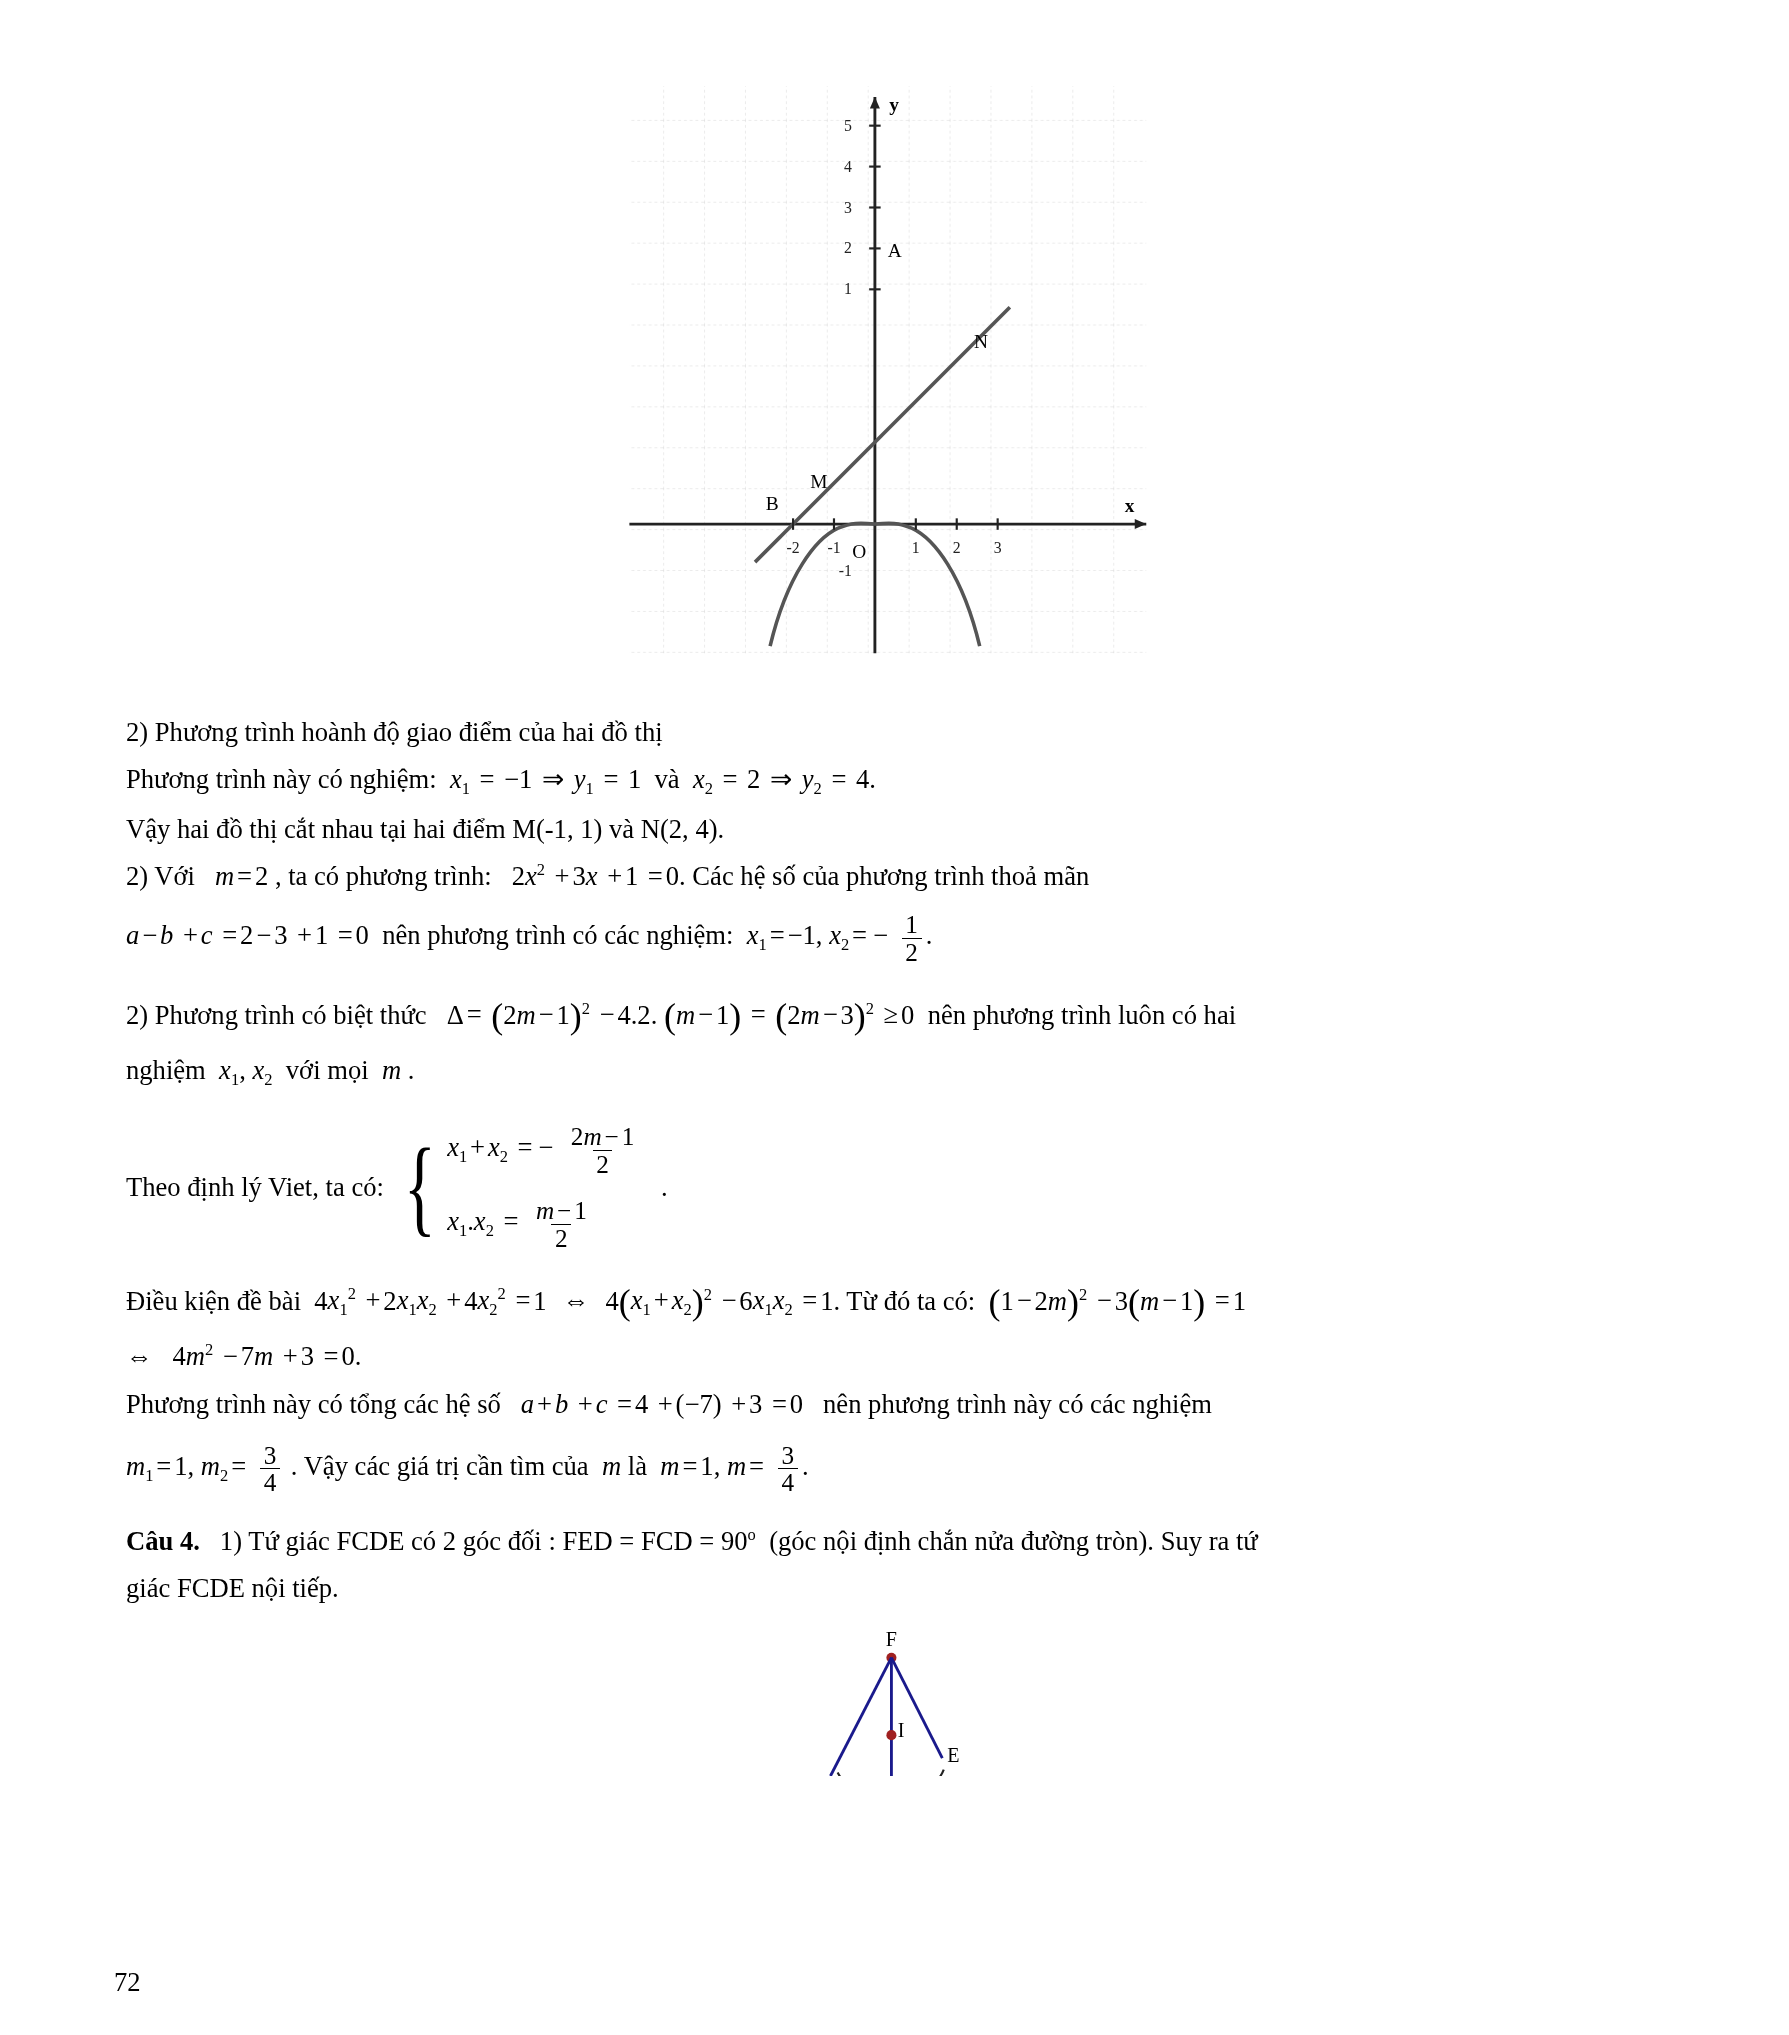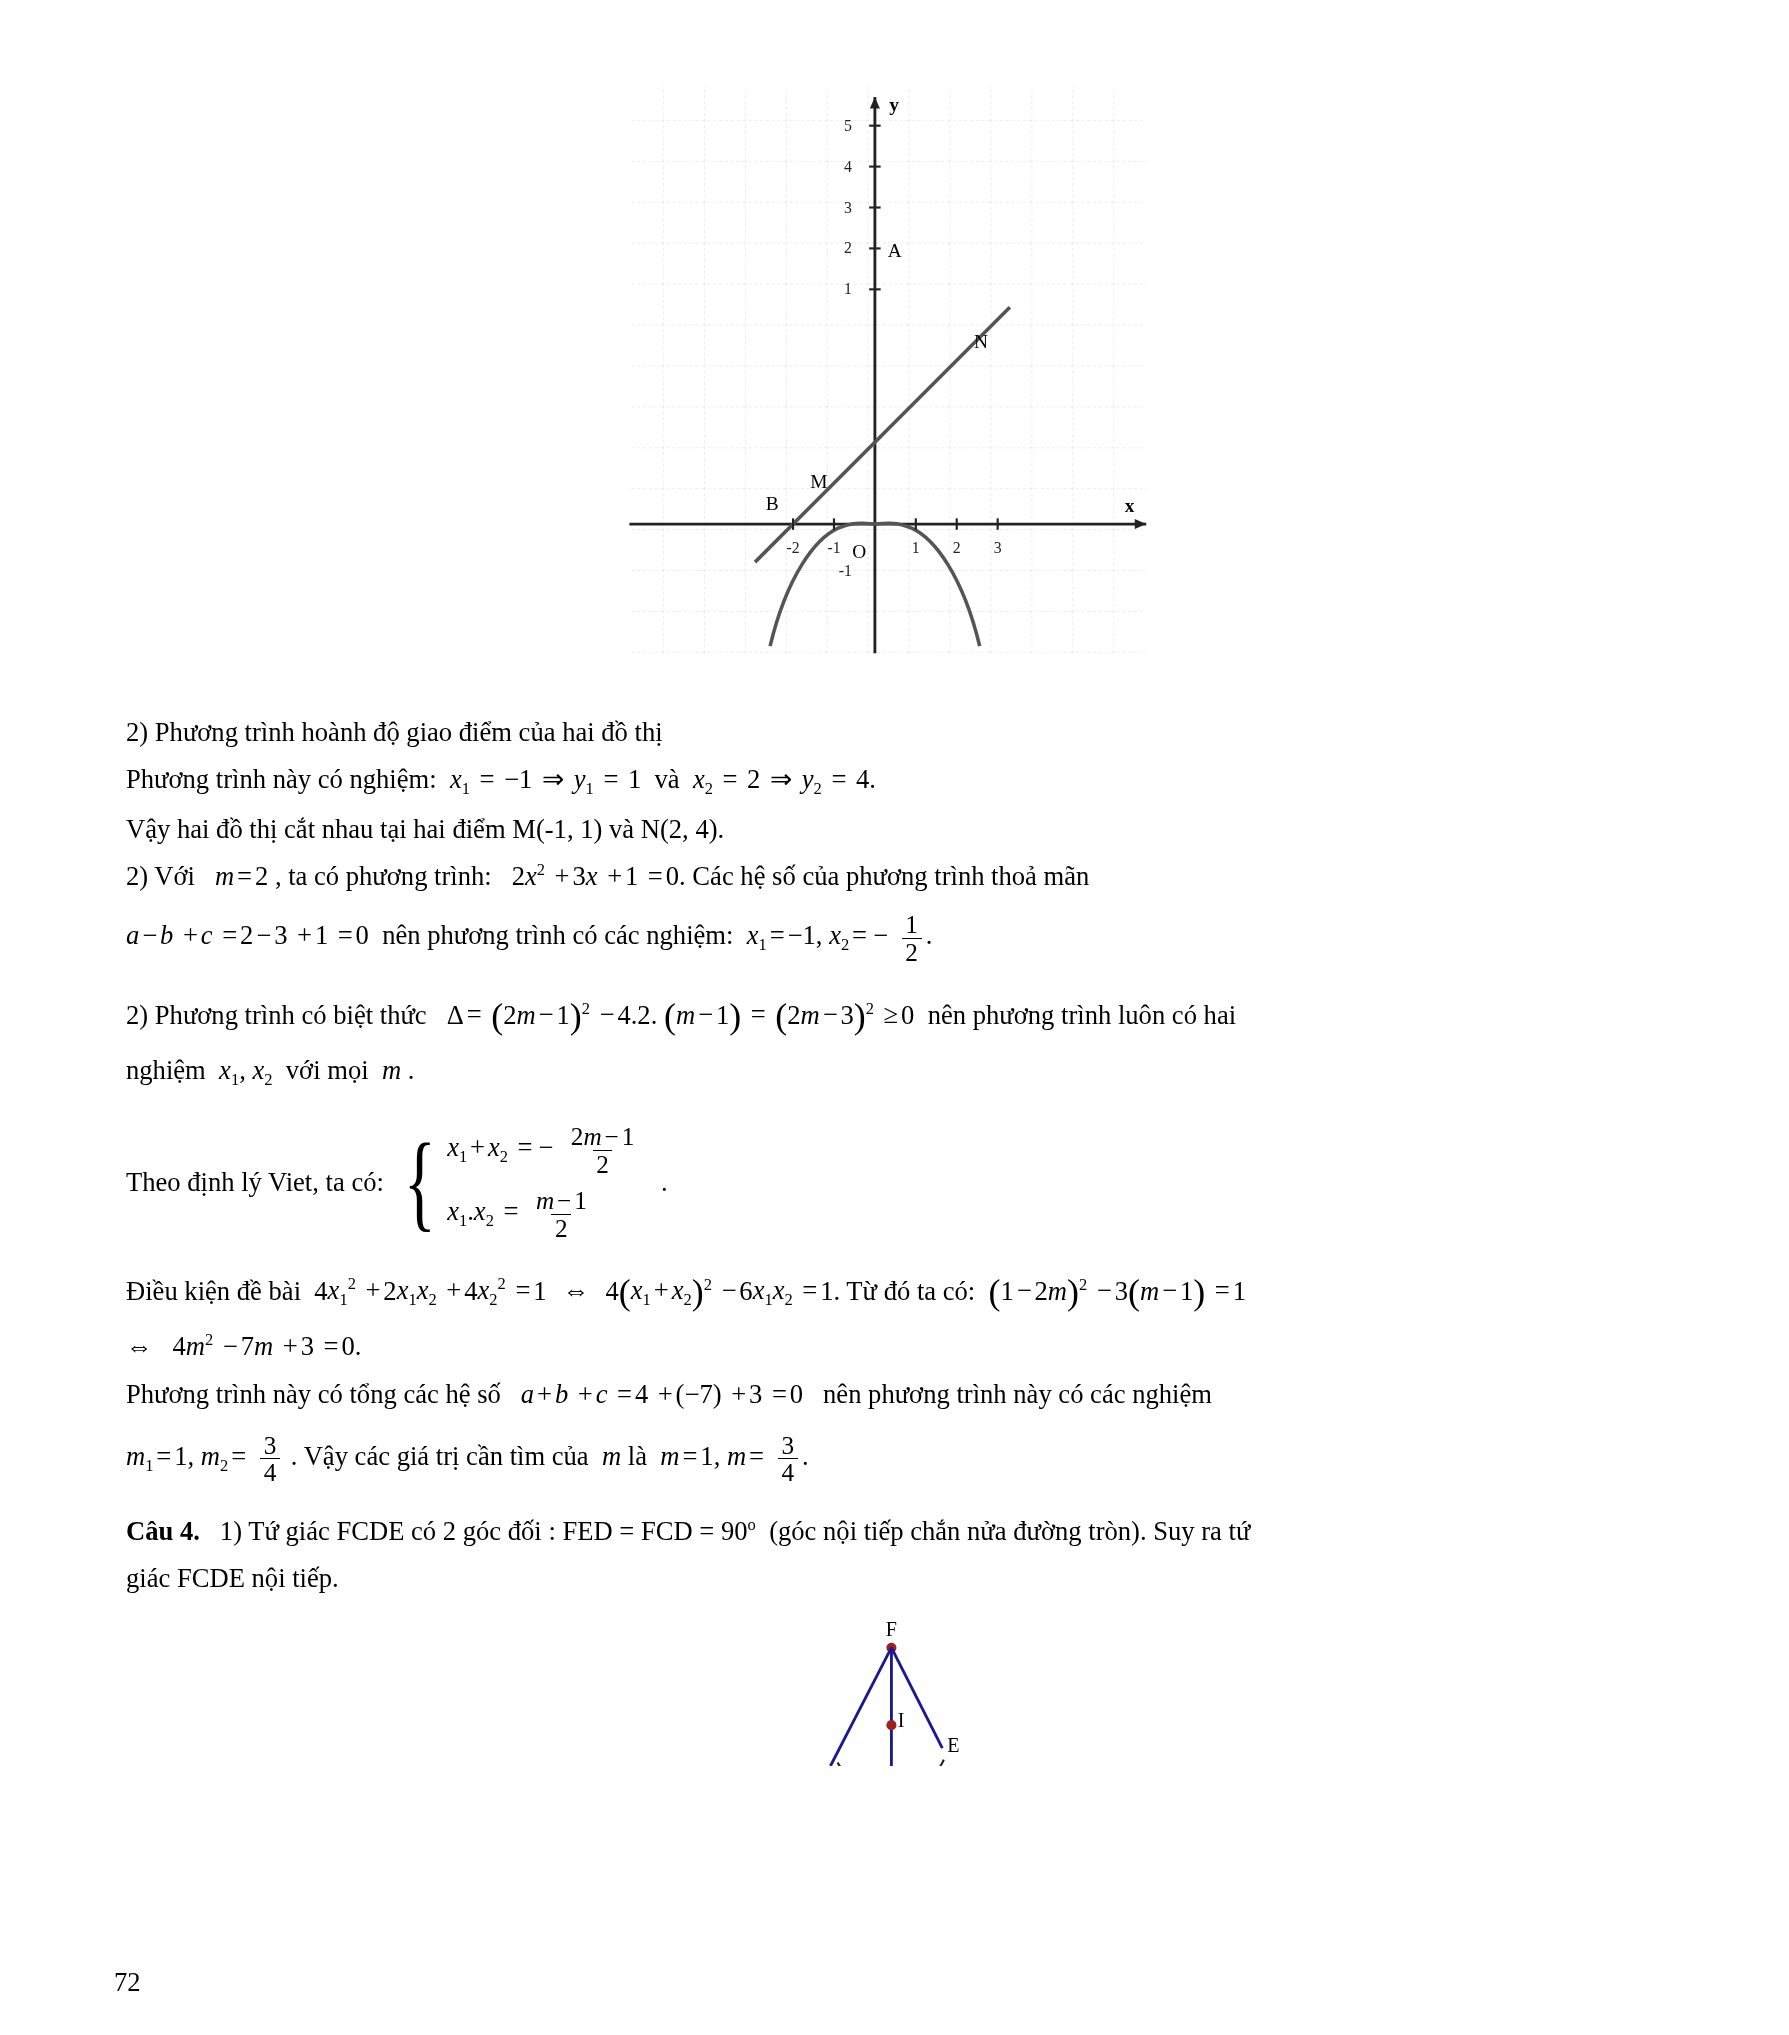--- a/index.html
+++ b/index.html
@@ -95,21 +95,21 @@
     font-size: 108px;
     line-height: 0.78;
     font-family: "Liberation Serif", serif;
     transform: scaleX(0.62);
     display: inline-block;
     margin-right: -4.3px;
   }
   .viet-eqs {
     display: flex;
     flex-direction: column;
-    gap: 10px;
+    gap: 20px;
     font-size: 26.6px;
     padding-left: 5.7px;
   }
   .viet-trail {
     align-self: center;
     padding-left: 18.7px;
     font-size: 26.6px;
   }
 
   
@@ -345,21 +345,21 @@
       <span class="mi">m</span><span class="mo">=</span>
       <span class="frac">
           <span class="num mn">3</span>
           <span class="den mn">4</span>
         </span><span class="mn">.</span>
     </p>
 
     <p class="para justify" style="margin-top:24.4px">
       <b>Câu 4.</b>&nbsp;&nbsp;
       <span>1) Tứ giác FCDE có 2 góc đối :  FED = FCD = 90</span><sup class="exp">o</sup>
-      &nbsp;<span>(góc nội tiếp chắn nửa đường tròn). Suy ra tứ</span>
+      &nbsp;<span>(góc nội định chắn nửa đường tròn). Suy ra tứ</span>
     </p>
     <p class="para">giác FCDE nội tiếp.</p>
 
   </div>
 
   <div class="figure-tri">
     <svg width="302" height="147" viewBox="0 0 420 205">
 
       <text x="197" y="24" font-family="Liberation Serif, serif" font-size="28" fill="#000">F</text>
       <circle cx="205" cy="40" r="7" fill="#a02020"></circle>

